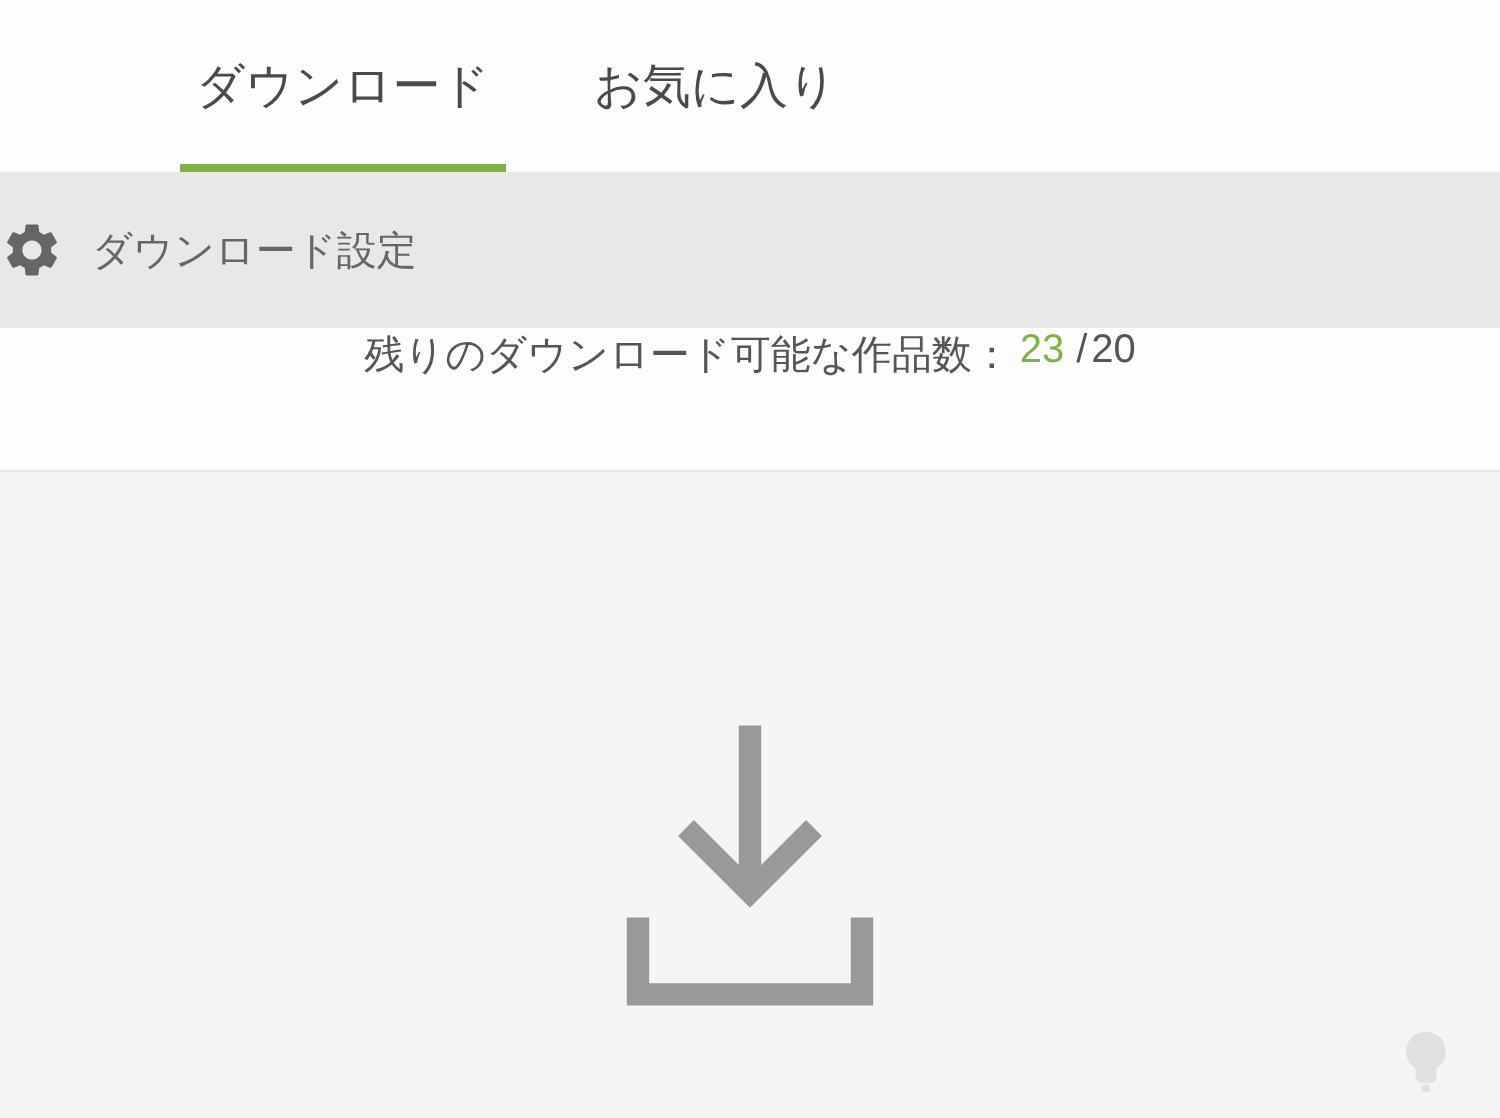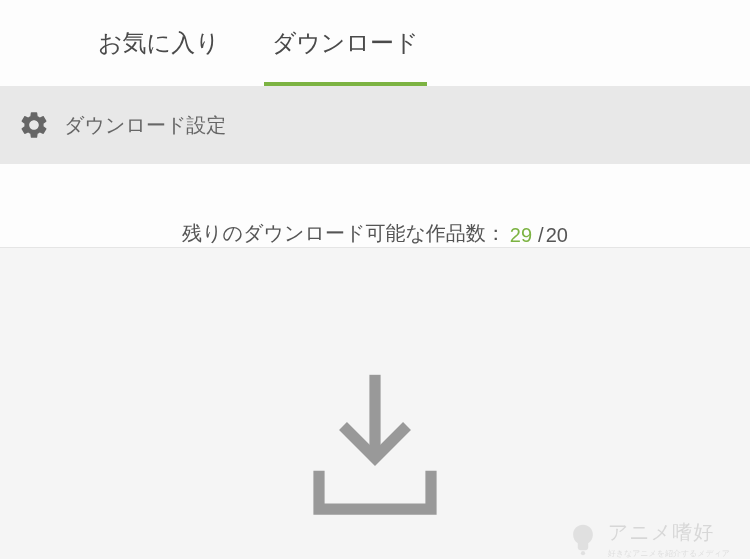--- a/index.html
+++ b/index.html
@@ -37,33 +37,32 @@
       right: 0;
       height: 4px;
       background: #7cb342;
     }
     .tab-spacer { width: 20px; }
     .settings-row {
       background: #e8e8e8;
       height: 78px;
       display: flex;
       align-items: center;
-      padding-left: 18px;
       gap: 14px;
     }
     .gear-icon svg { width: 32px; height: 32px; display: block; }
     .settings-label {
       font-size: 20px;
       color: #666;
     }
     .quota-row {
       background: #fdfdfd;
-      height: 84px;
+      height: 72px;
       display: flex;
-      align-items: flex-end;
+      align-items: flex-start;
       justify-content: center;
       font-size: 20px;
       color: #555;
       border-bottom: 1px solid #e5e5e5;
     }
     .quota-current {
       color: #7cb342;
       margin: 0 4px;
     }
     .quota-sep { margin: 0 2px; }
@@ -97,58 +96,54 @@
     .watermark-sub {
       font-size: 8px;
       color: #777;
       margin-top: 2px;
     }
   </style>
 </head>
 <body>
 
 <div class="tabs">
+  <div class="tab active">
+    <span>ダウンロード</span>
+  </div>
   <div class="tab">
     <span>お気に入り</span>
-  </div>
-  <div class="tab active">
-    <span>ダウンロード</span>
   </div>
   <div class="tab-spacer"></div>
 </div>
 
 <div class="settings-row">
   <span class="gear-icon">
     <svg viewBox="0 0 24 24" fill="#666">
       <path d="M19.14,12.94c0.04-0.3,0.06-0.61,0.06-0.94c0-0.32-0.02-0.64-0.07-0.94l2.03-1.58c0.18-0.14,0.23-0.41,0.12-0.61 l-1.92-3.32c-0.12-0.22-0.37-0.29-0.59-0.22l-2.39,0.96c-0.5-0.38-1.03-0.7-1.62-0.94L14.4,2.81c-0.04-0.24-0.24-0.41-0.48-0.41 h-3.84c-0.24,0-0.43,0.17-0.47,0.41L9.25,5.35C8.66,5.59,8.12,5.92,7.63,6.29L5.24,5.33c-0.22-0.08-0.47,0-0.59,0.22L2.74,8.87 C2.62,9.08,2.66,9.34,2.86,9.48l2.03,1.58C4.84,11.36,4.8,11.69,4.8,12s0.02,0.64,0.07,0.94l-2.03,1.58 c-0.18,0.14-0.23,0.41-0.12,0.61l1.92,3.32c0.12,0.22,0.37,0.29,0.59,0.22l2.39-0.96c0.5,0.38,1.03,0.7,1.62,0.94l0.36,2.54 c0.05,0.24,0.24,0.41,0.48,0.41h3.84c0.24,0,0.44-0.17,0.47-0.41l0.36-2.54c0.59-0.24,1.13-0.56,1.62-0.94l2.39,0.96 c0.22,0.08,0.47,0,0.59-0.22l1.92-3.32c0.12-0.22,0.07-0.47-0.12-0.61L19.14,12.94z M12,15.6c-1.98,0-3.6-1.62-3.6-3.6 s1.62-3.6,3.6-3.6s3.6,1.62,3.6,3.6S13.98,15.6,12,15.6z"></path>
     </svg>
   </span>
   <span class="settings-label">ダウンロード設定</span>
 </div>
 
 <div class="quota-row">
   <span>残りのダウンロード可能な作品数：</span>
-  <span class="quota-current">29</span>
+  <span class="quota-current">23</span>
   <span class="quota-sep">/</span>
   <span>20</span>
 </div>
 
 <div class="empty-area">
   <div class="download-icon">
     <svg viewBox="0 0 100 100" fill="none" stroke="#999" stroke-width="7" stroke-linecap="butt">
       <line x1="50" y1="8" x2="50" y2="58"></line>
       <polyline points="30,40 50,60 70,40" stroke-linejoin="miter"></polyline>
       <polyline points="15,68 15,92 85,92 85,68" stroke-linejoin="miter"></polyline>
     </svg>
   </div>
   <div class="watermark">
     <span class="watermark-logo">
       <svg viewBox="0 0 24 24" fill="#888">
         <path d="M12 2C8 2 5 5 5 9c0 2.5 1.3 4.7 3.3 6v3c0 1.1.9 2 2 2h3.4c1.1 0 2-.9 2-2v-3c2-1.3 3.3-3.5 3.3-6 0-4-3-7-7-7z"></path>
         <circle cx="12" cy="22" r="1.5"></circle>
       </svg>
     </span>
-    <div>
-      <div class="watermark-text">アニメ嗜好</div>
-      <div class="watermark-sub">好きなアニメを紹介するメディア</div>
-    </div>
   </div>
 </div>
 
 </body></html>

